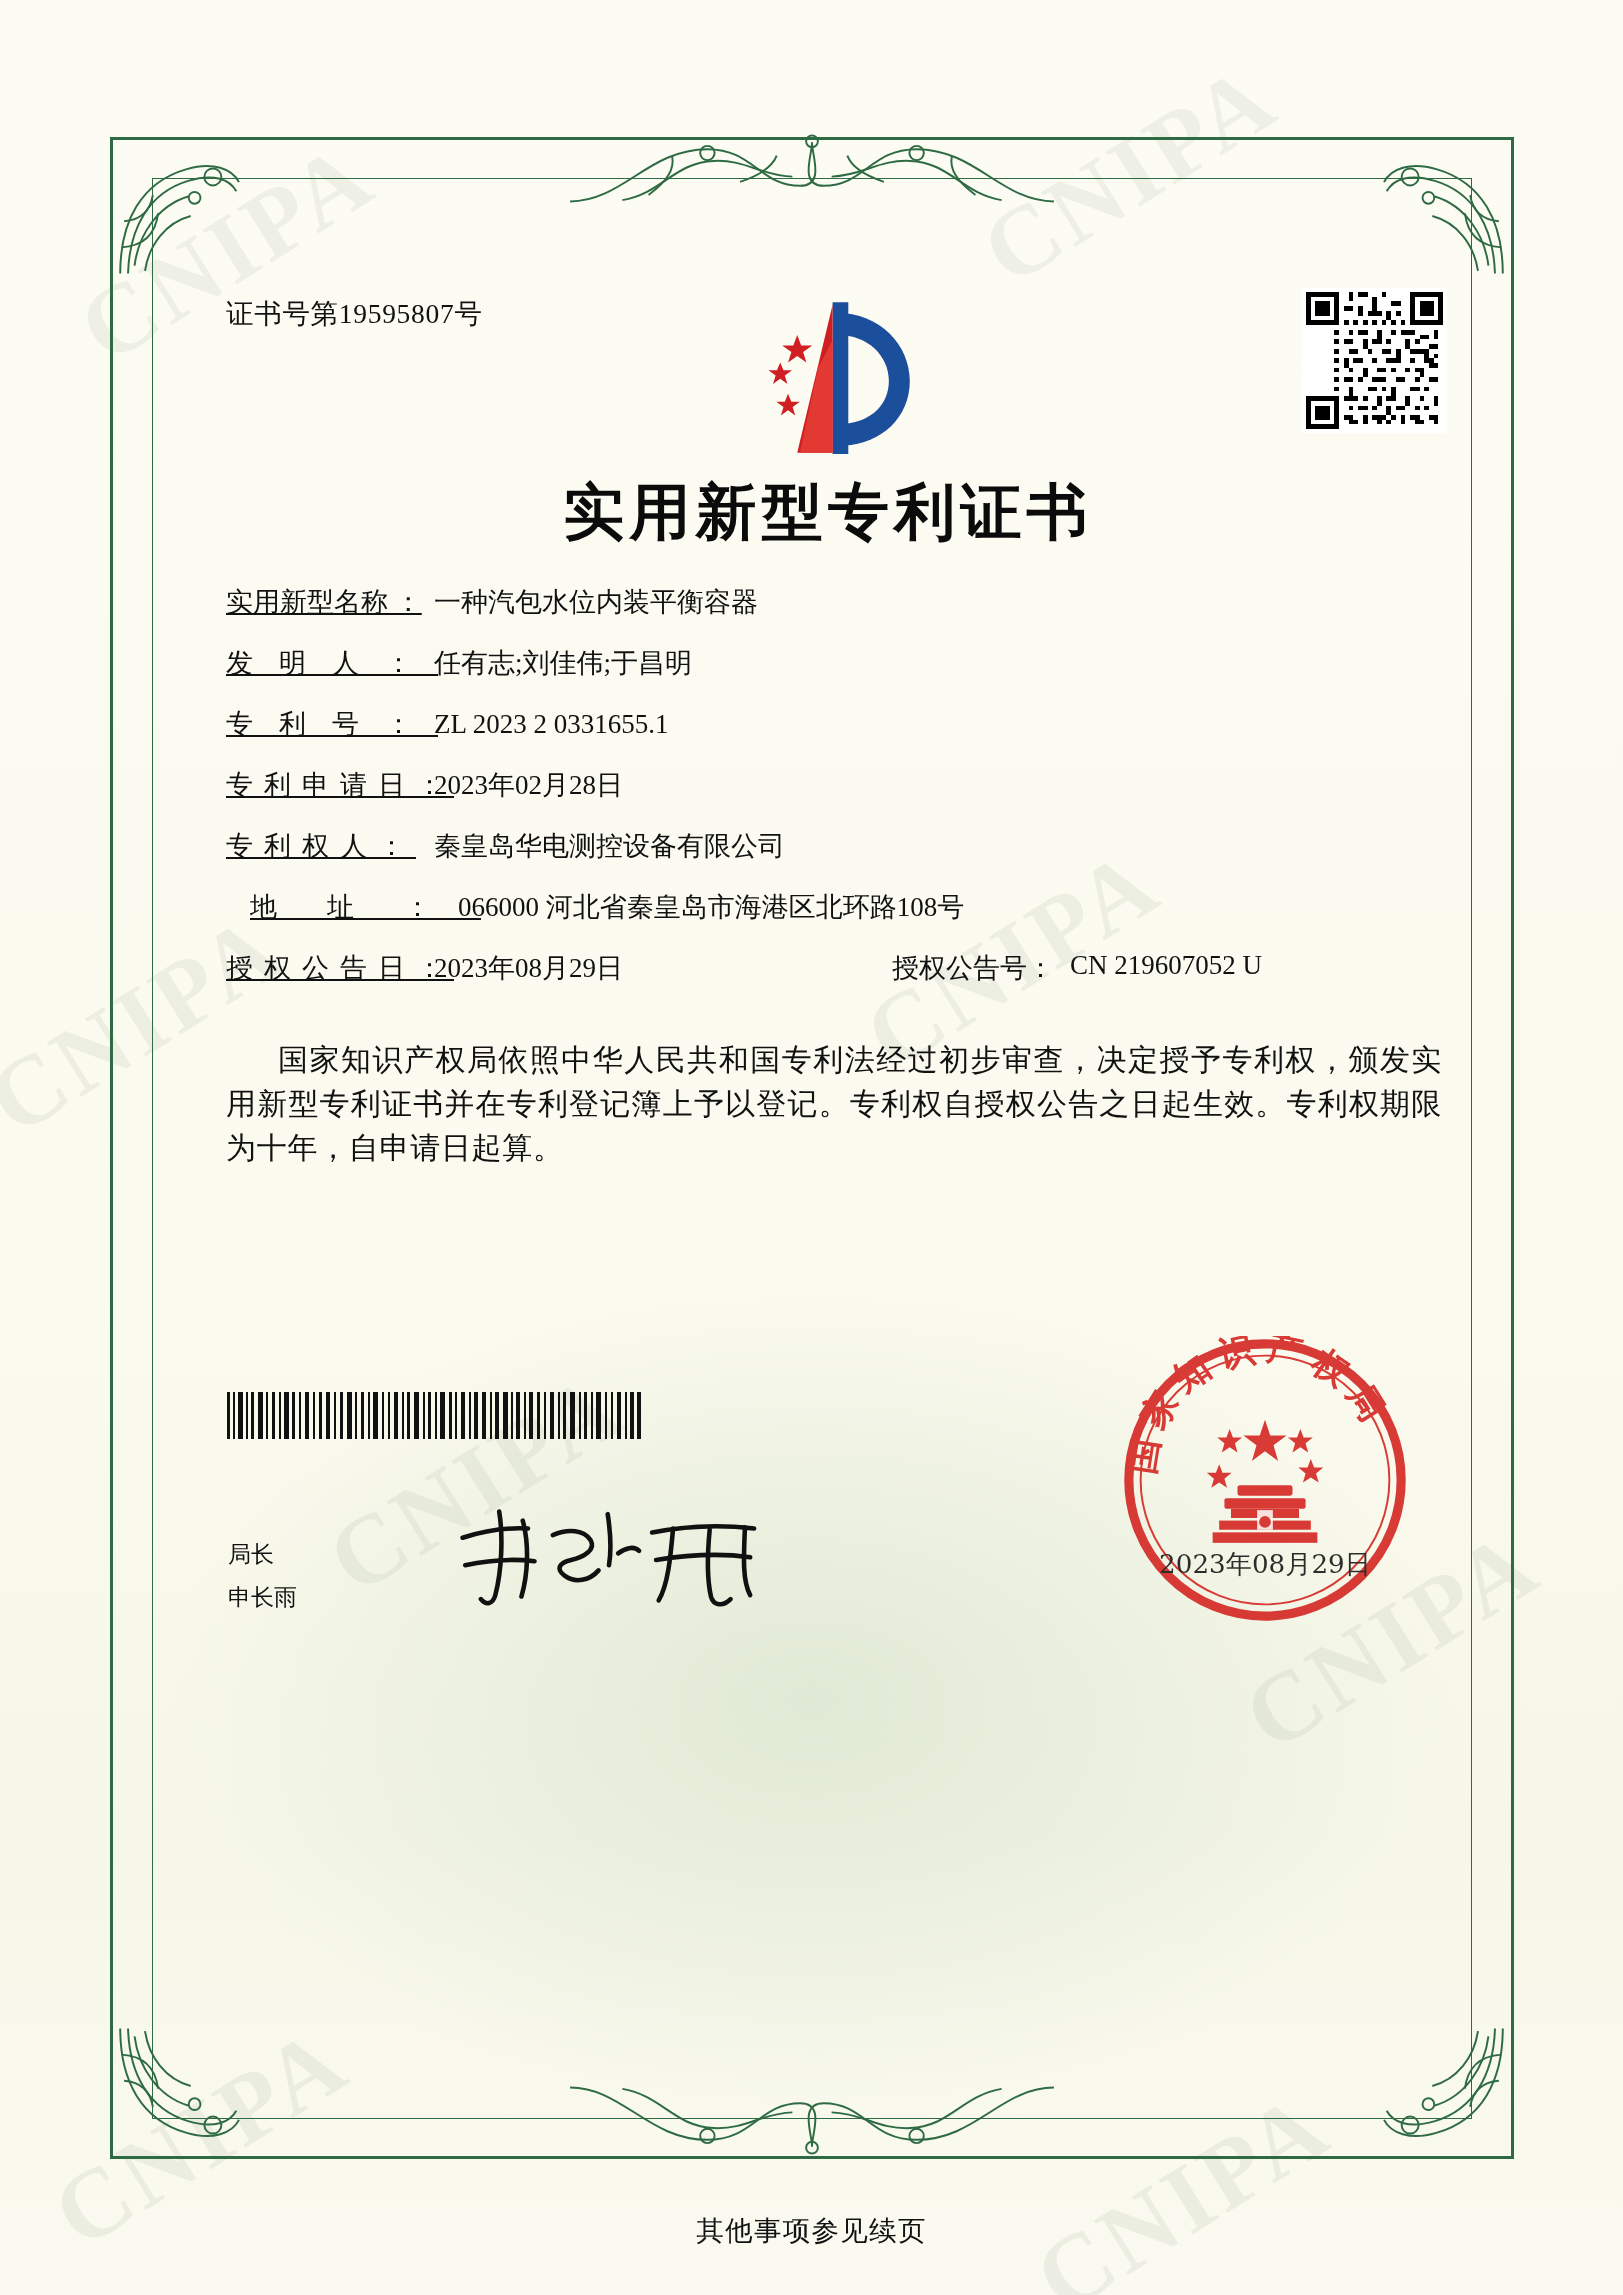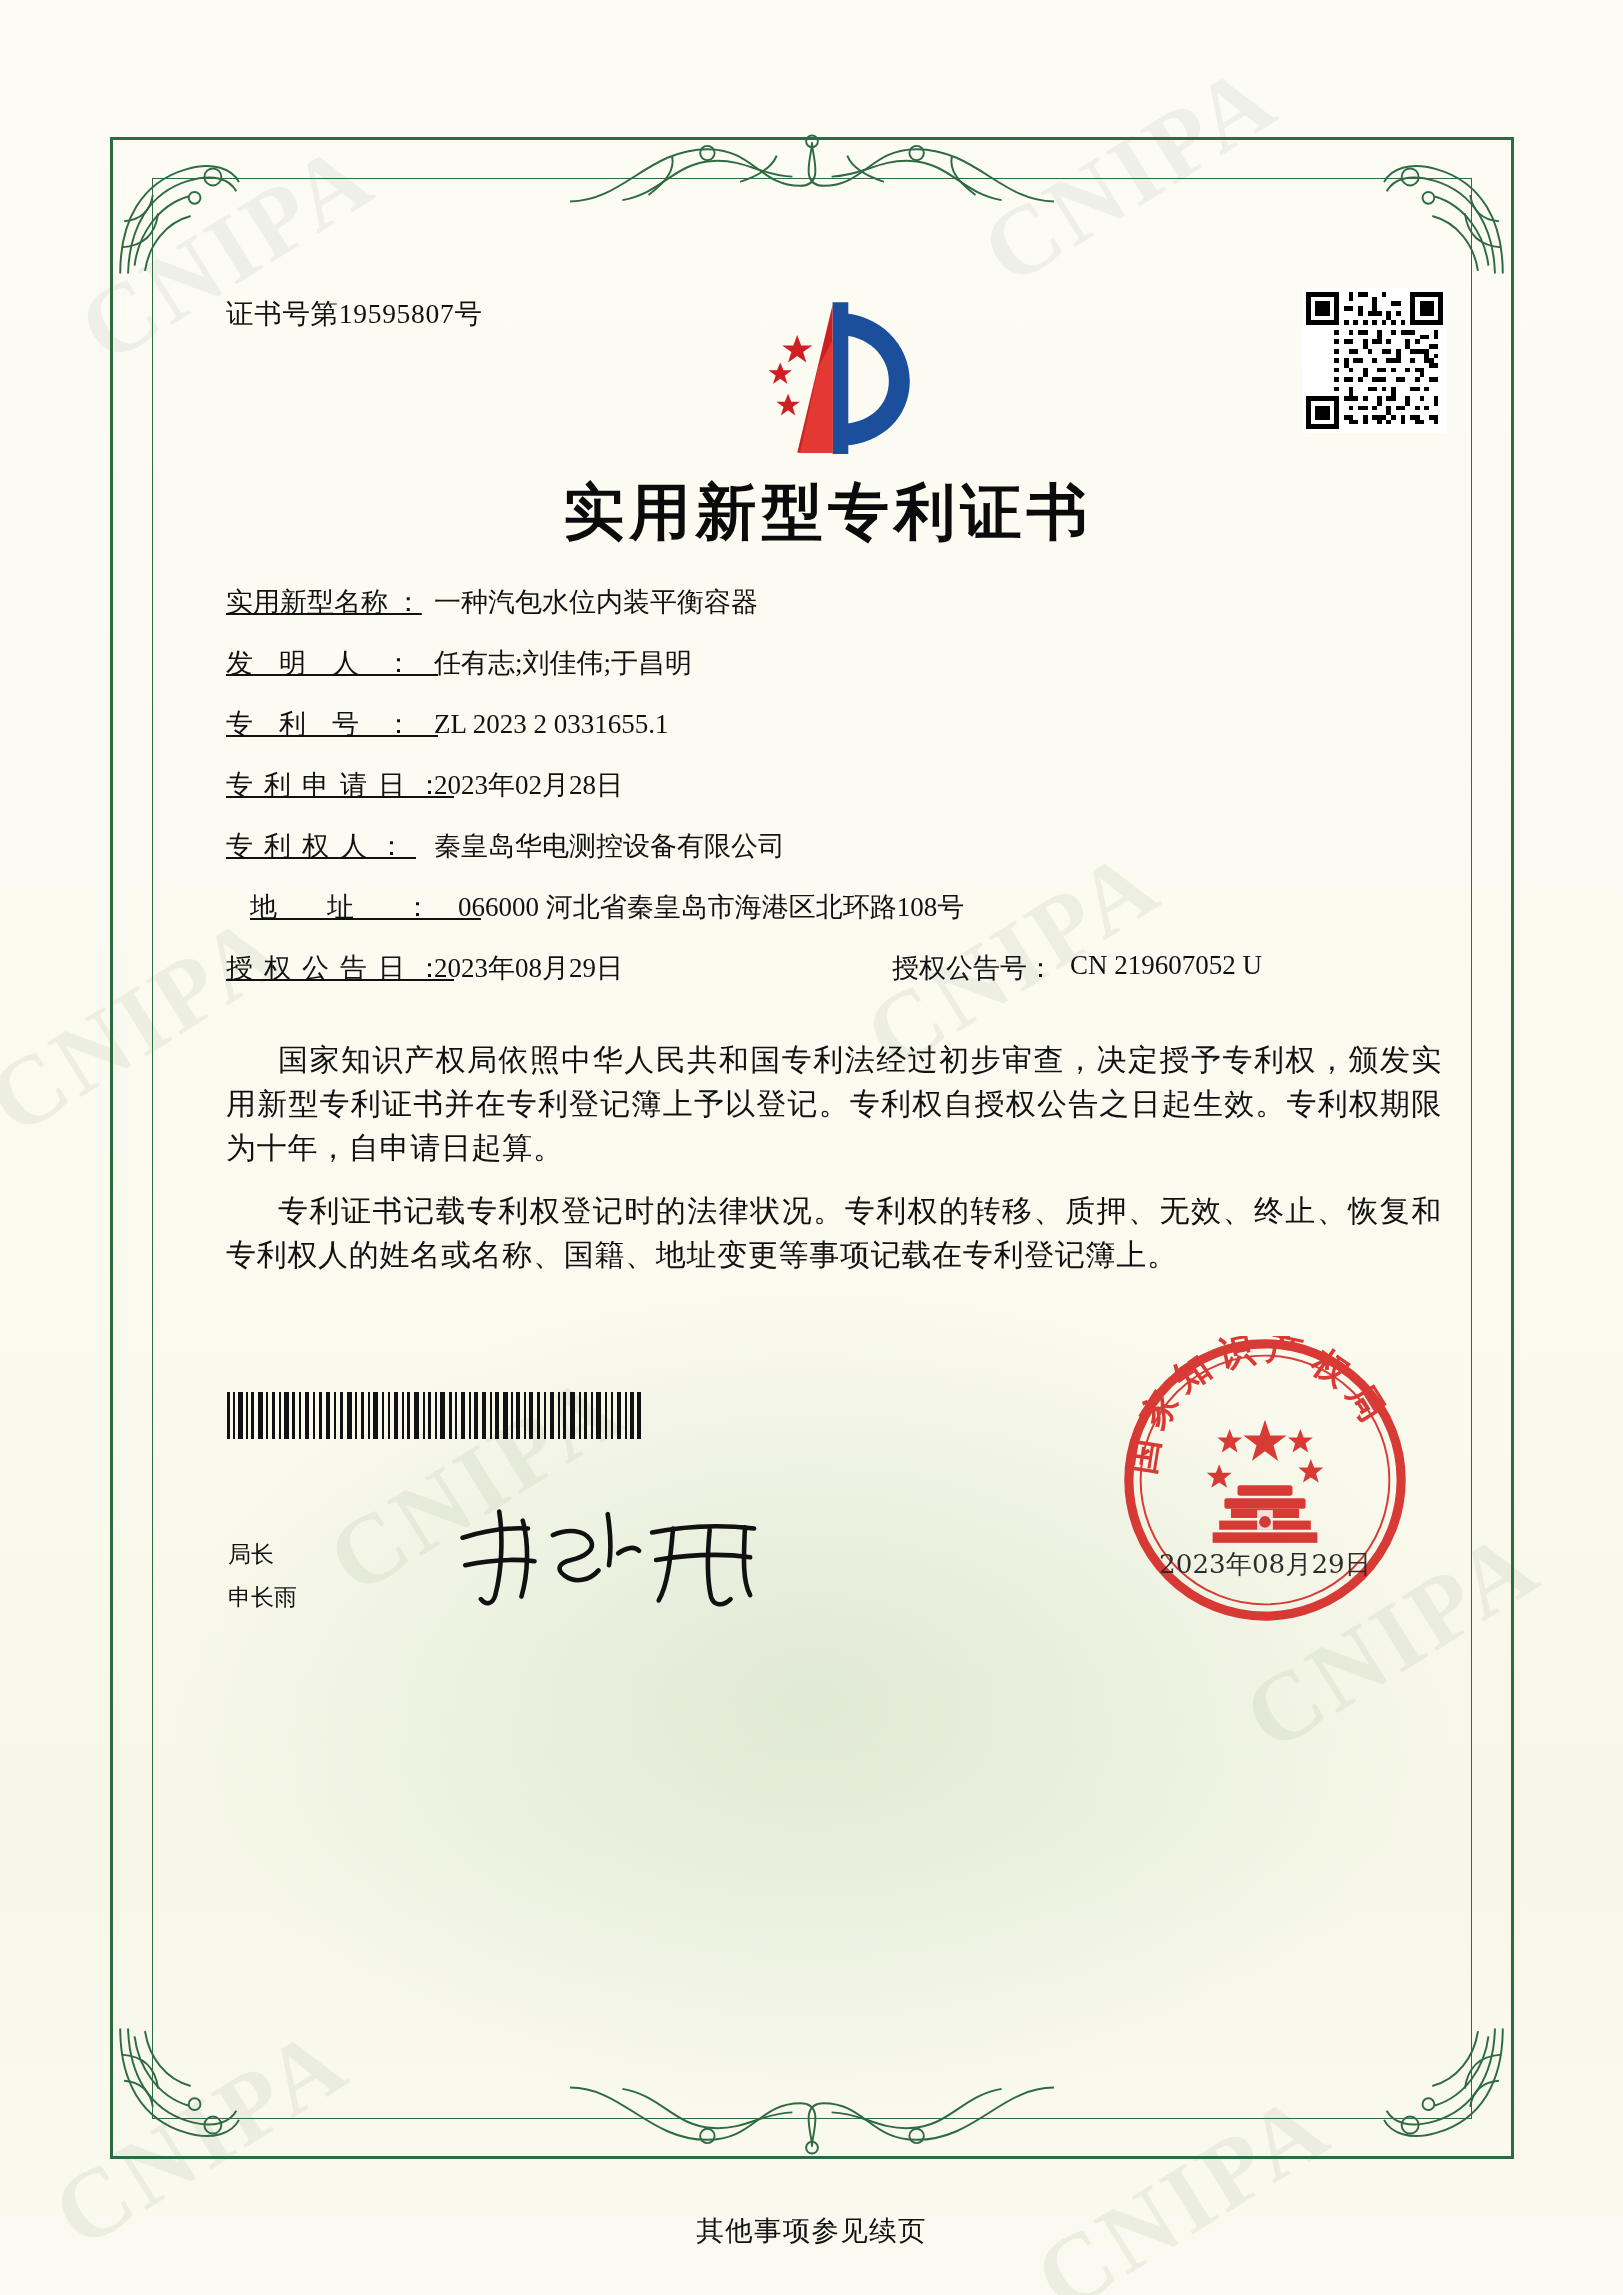--- a/index.html
+++ b/index.html
@@ -425,21 +425,20 @@
 
       <div class="frow">
         <span class="flabel sp3">授权公告日：</span><span class="fvalue">2023年08月29日</span>
         <span class="second-label">授权公告号：</span>
         <span class="second-value">CN 219607052 U</span>
       </div>
 
     </div>
 
     <div class="para" id="para1">国家知识产权局依照中华人民共和国专利法经过初步审查，决定授予专利权，颁发实用新型专利证书并在专利登记簿上予以登记。专利权自授权公告之日起生效。专利权期限为十年，自申请日起算。</div>
-    <div class="para" id="para2">专利证书记载专利权登记时的法律状况。专利权的转移、质押、无效、终止、恢复和专利权人的姓名或名称、国籍、地址变更等事项记载在专利登记簿上。</div>
 
     <svg class="barcode" viewBox="0 0 640 72" preserveAspectRatio="none" shape-rendering="crispEdges">
       <g fill="#111">
         <rect x="0" y="0" width="5" height="72"></rect>
           <rect x="9" y="0" width="3" height="72"></rect>
         <rect x="17" y="0" width="7" height="72"></rect>
           <rect x="29" y="0" width="3" height="72"></rect>
         <rect x="36" y="0" width="5" height="72"></rect>
           <rect x="47" y="0" width="8" height="72"></rect>
         <rect x="60" y="0" width="3" height="72"></rect>

